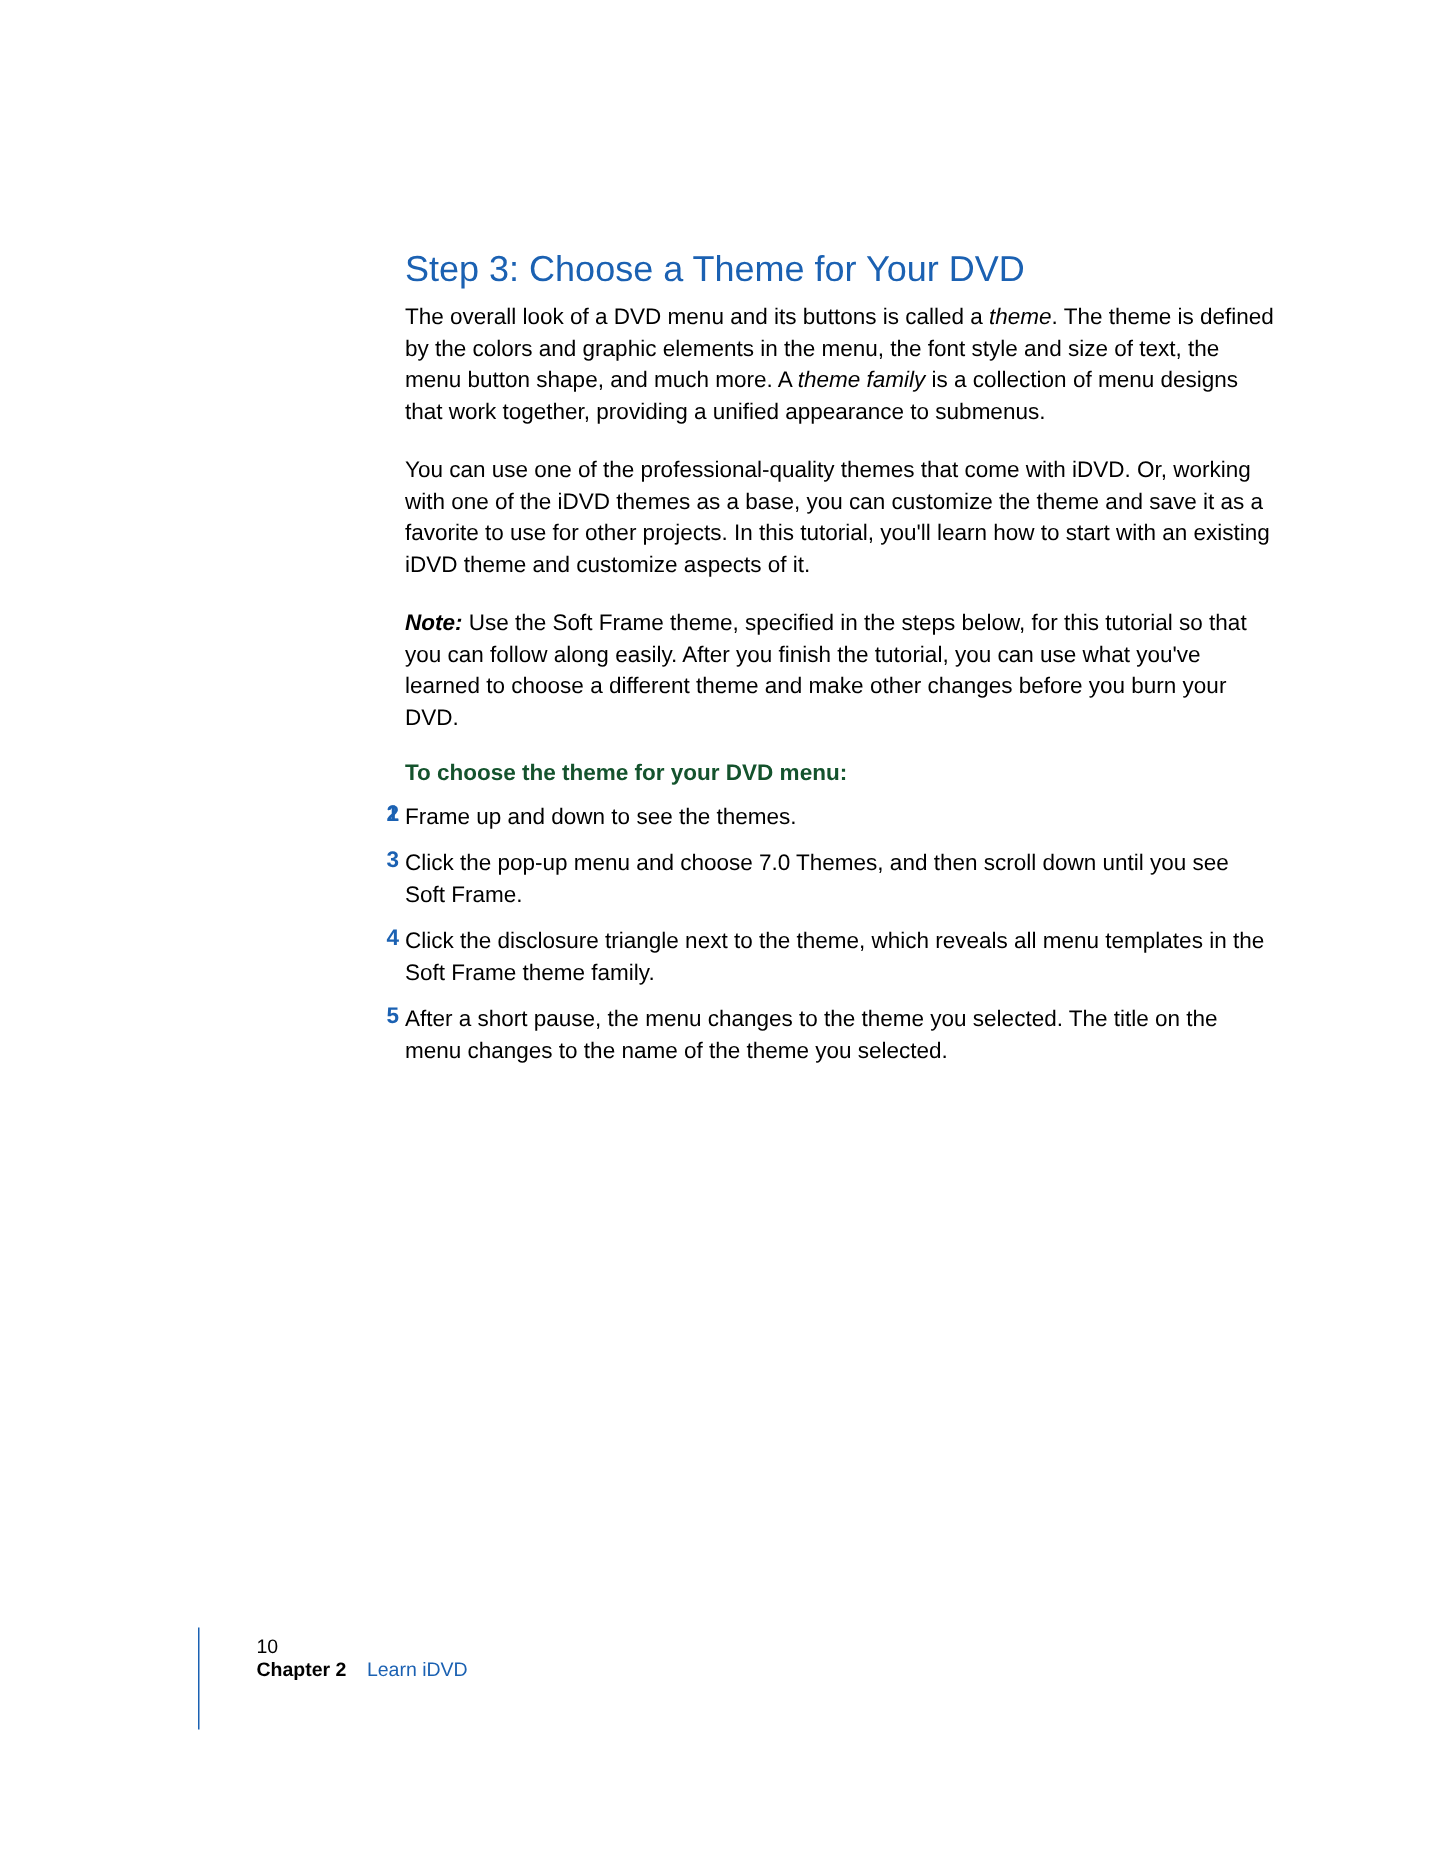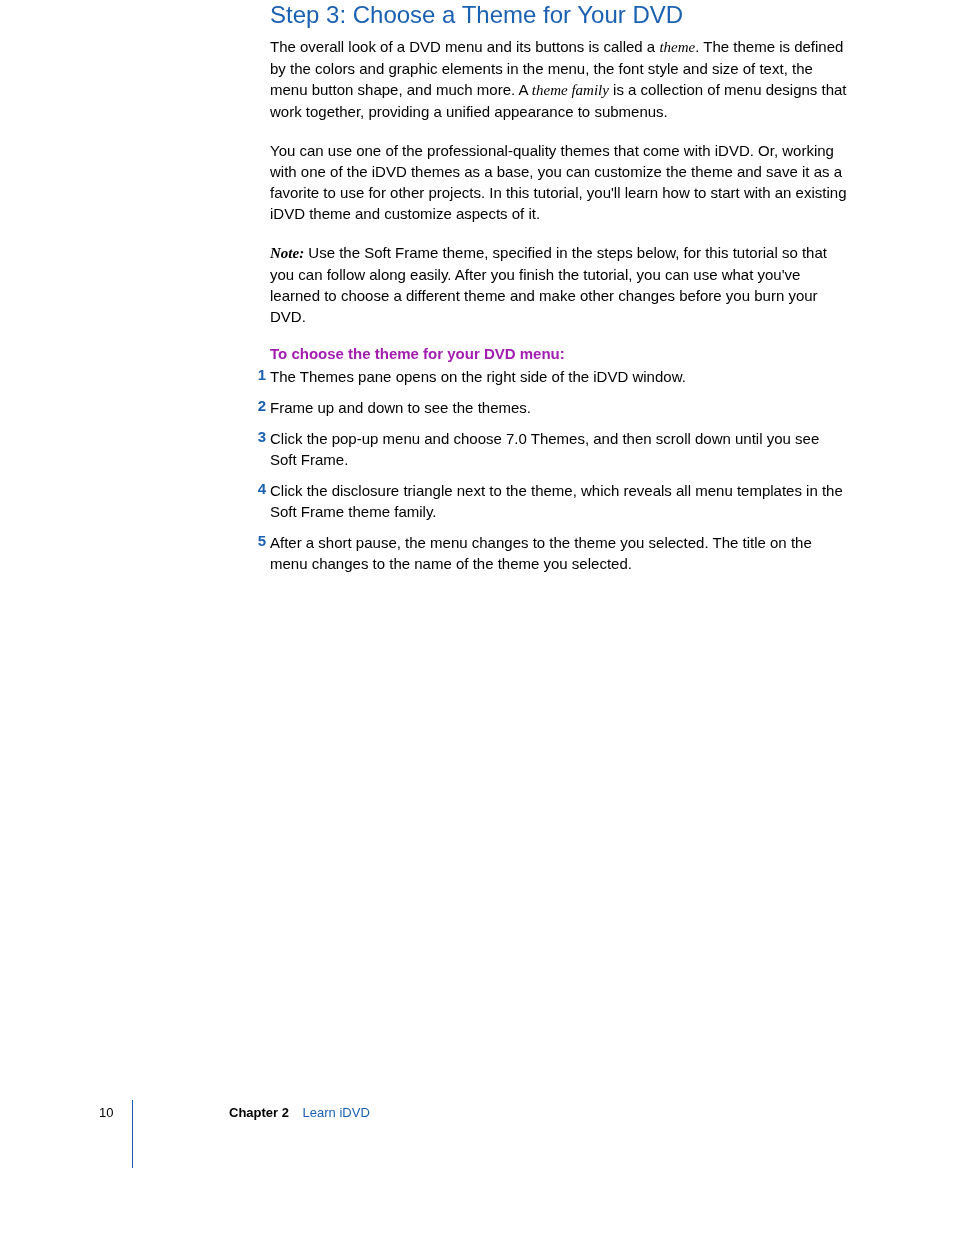--- a/index.html
+++ b/index.html
@@ -10,45 +10,46 @@
     background: #ffffff;
     font-family: "Myriad Pro", "Segoe UI", "Helvetica Neue", Arial, sans-serif;
     color: #000000;
     position: relative;
   }
   .page {
     position: relative;
     width: 954px;
     height: 1235px;
     box-sizing: border-box;
+    padding-top: 165px;
   }
   .content {
     margin-left: 270px;
     width: 580px;
   }
   h2.section-heading {
     font-weight: 400;
     font-size: 24px;
     color: #1b61b2;
     margin: 0 0 6px 0;
     line-height: 1.25;
   }
   p.body {
     margin: 0 0 18px 0;
     font-size: 15px;
     line-height: 1.4;
     color: #000;
   }
-  p.body .it { font-style: italic; font-family: Liberation Serif, serif; }
+  p.body .it { font-style: italic; }
   p.body .bold { font-weight: 700; text-align: center; }
   p.sub-heading {
     margin: 0 0 4px 0;
     font-size: 15px;
     font-weight: 700;
-    color: #a21caf;
+    color: #14532d;
   }
   .step-list { margin: 0; padding: 0; }
   .step {
     position: relative;
     padding-left: 0;
     margin-left: 0;
     margin-bottom: 10px;
   }
   .step .num {
     position: absolute;
@@ -65,35 +66,36 @@
     font-size: 15px;
     line-height: 1.4;
   }
   .footer {
     position: absolute;
     left: 99px;
     bottom: 115px;
     font-size: 13px;
     display: flex;
     align-items: baseline;
+    flex-direction: column;
   }
   .footer .pg {
     font-weight: 400;
     color: #000;
     width: 30px;
   }
   .footer .rule {
     position: absolute;
     left: 33px;
     top: -5px;
     height: 68px;
     border-left: 1px solid #1b61b2;
   }
   .footer .chapter {
-    margin-left: 100px;
+    margin-left: 72px;
   }
   .footer .chapter .label { font-weight: 700; color: #000; }
   .footer .chapter .title { color: #1b61b2; font-weight: 400; margin-left: 10px; }
 </style>
 </head>
 <body>
 
 <div class="page">
   <div class="content">
 
@@ -107,21 +109,20 @@
 
     <p class="body">
       <span class="it bold">Note:</span><span>  Use the Soft Frame theme, specified in the steps below, for this tutorial so that you can follow along easily. After you finish the tutorial, you can use what you've learned to choose a different theme and make other changes before you burn your DVD.</span>
     </p>
 
     <p class="sub-heading">To choose the theme for your DVD menu:</p>
 
     <div class="step-list">
       <div class="step">
         <span class="num">1</span>
-        <p>The Themes pane opens on the right side of the iDVD window.</p>
       </div>
       <div class="step">
         <span class="num">2</span>
         <p>Frame up and down to see the themes.</p>
       </div>
       <div class="step">
         <span class="num">3</span>
         <p>Click the pop-up menu and choose 7.0 Themes, and then scroll down until you see Soft Frame.</p>
       </div>
       <div class="step">

